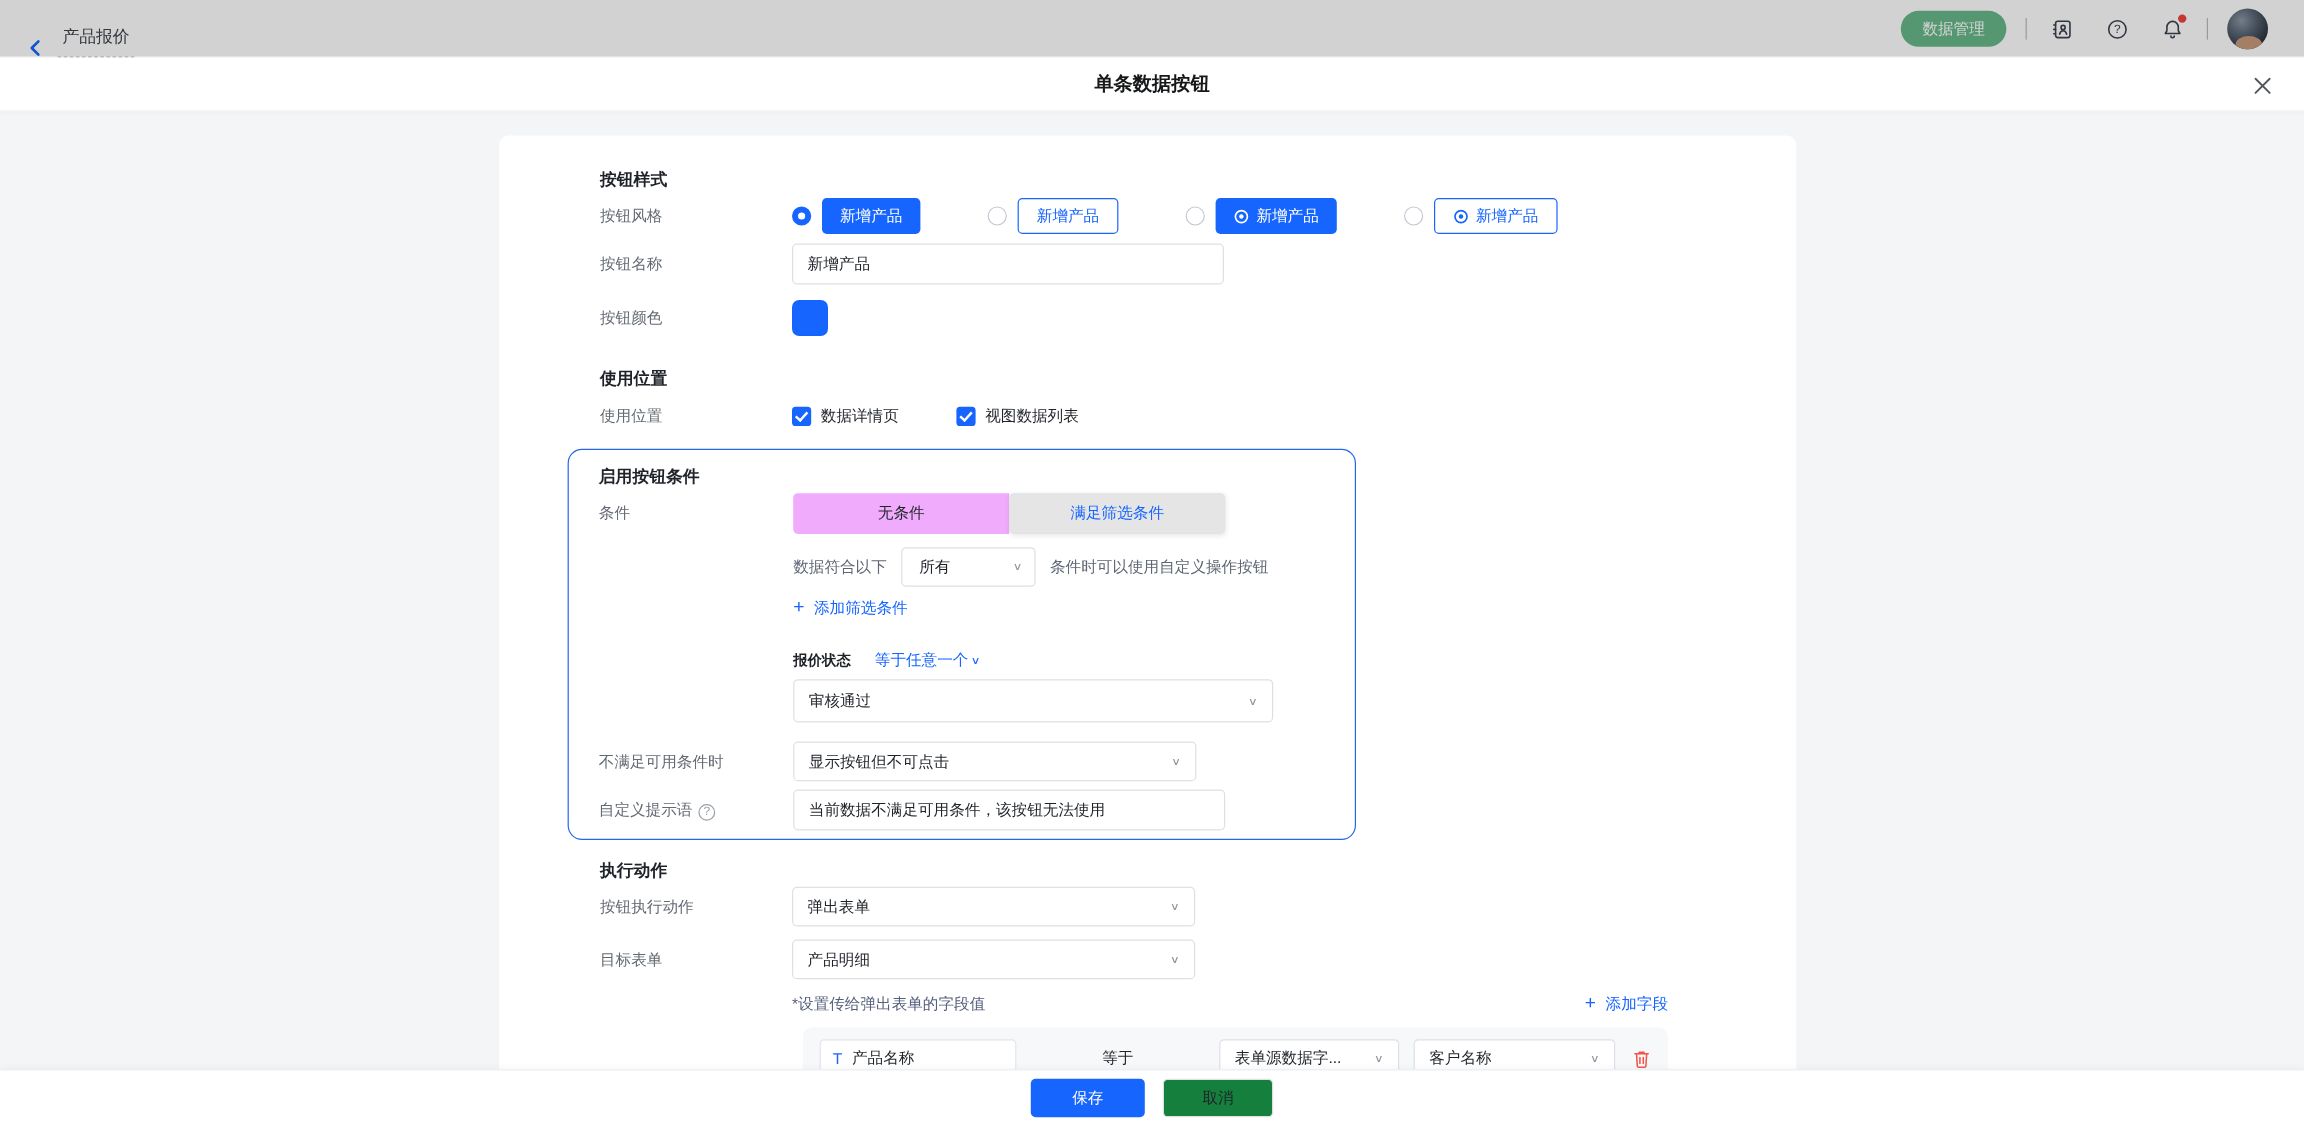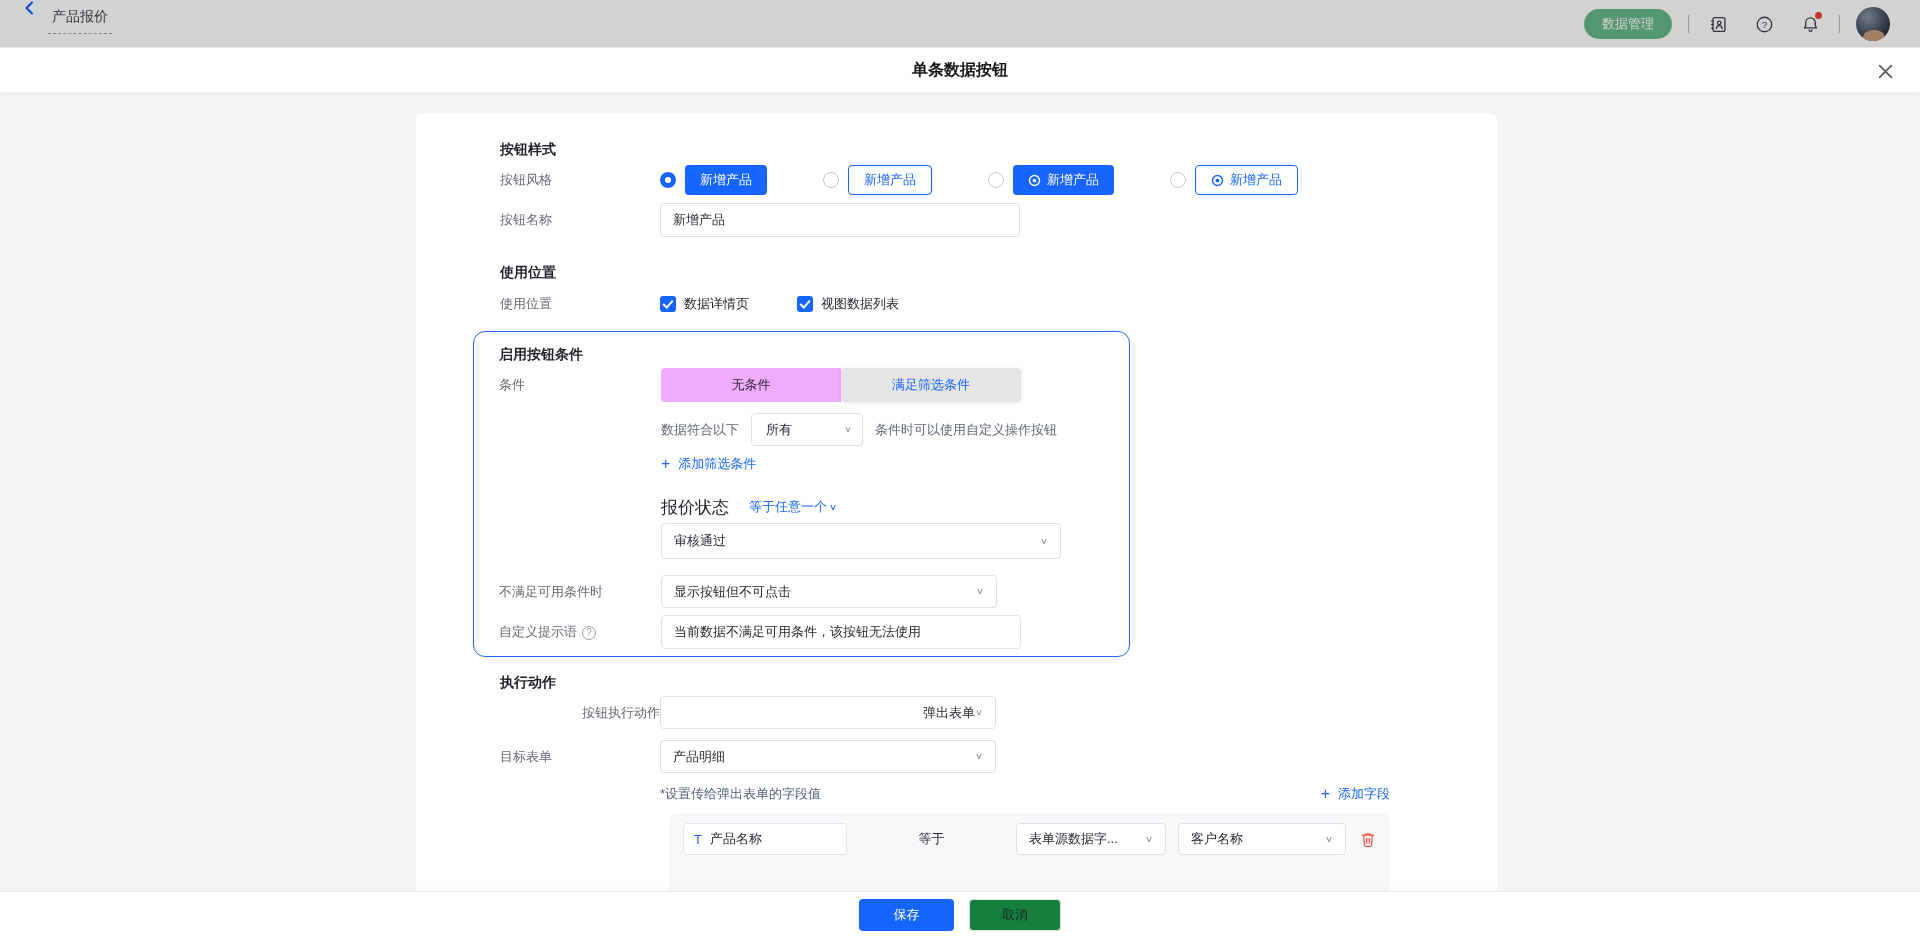--- a/index.html
+++ b/index.html
@@ -3,21 +3,21 @@
 <meta charset="utf-8">
 <style>
   * { margin:0; padding:0; box-sizing:border-box; }
   html,body { width:1920px; height:937px; overflow:hidden;
     font-family:"Liberation Sans","DejaVu Sans",sans-serif; background:#f4f5f7; position:relative; }
 
   
   .topbar { position:absolute; top:0; left:0; width:100%; height:48px; background:#fff;
     border-bottom:1px solid rgba(0,0,0,.08); z-index:1; }
   .tb-dim { position:absolute; inset:0; background:rgba(0,0,0,.175); pointer-events:none; z-index:5; }
-  .tb-left { position:absolute; left:22px; top:0; height:48px; display:flex; align-items:flex-start; }
+  .tb-left { position:absolute; left:22px; top:0; height:48px; display:flex; align-items:flex-end; }
   .back-btn { display:flex; align-items:center; cursor:pointer; margin-right:10px; }
   .app-title { font-size:14px; color:#3f434c; padding:2px 4px 7px 4px; border-bottom:1px dashed #9aa0a8; cursor:text; margin-top:6px; }
   .tb-tabs { position:absolute; left:791px; top:0; height:48px; display:flex; align-items:center; gap:59px; }
   .tb-tab { font-size:14px; color:#474c55; cursor:pointer; white-space:nowrap; }
   .tb-tab.active { color:#1665ff; }
   .tb-right { position:absolute; right:30px; top:0; height:48px; display:flex; align-items:center; }
   .green-pill { height:30px; padding:0 18px; border:none; border-radius:16px; background:#68b888; color:#fff;
     font-size:13px; cursor:pointer; font-family:inherit; }
   .tb-divider { width:1px; height:18px; background:#b9bcc2; margin:0 16px; }
   .tb-icon { width:26px; height:26px; display:flex; align-items:center; justify-content:center; cursor:pointer; position:relative; }
@@ -81,36 +81,36 @@
     box-shadow:0 1px 4px rgba(31,35,41,.10); }
   .indent { margin-left:162px; }
   .row-match { margin-top:11px; height:33px; display:flex; align-items:center; font-size:13px; color:#5f6774; }
   .mini-select { width:112px; height:33px; border:1px solid #dde0e5; border-radius:4px; background:#fff;
     display:flex; align-items:center; padding:0 10px 0 14px; margin:0 12px; cursor:pointer; }
   .mini-select .val { font-size:13px; color:#1f2329; flex:1; }
   .chev { font-size:11px; color:#8f959e; transform:scaleY(.8); }
   .row-addfilter { margin-top:9px; height:18px; display:flex; align-items:center; color:#1665ff; font-size:13px; cursor:pointer; }
   .plus { font-size:16px; margin-right:8px; line-height:1; }
   .row-filterhead { margin-top:25px; height:18px; display:flex; align-items:center; }
-  .filter-field { font-size:17px; font-weight:400; color:#1f2329; margin-right:20px; }
+  .filter-field { font-size:12px; font-weight:700; color:#1f2329; margin-right:20px; }
   .filter-op { font-size:13px; color:#1665ff; cursor:pointer; display:flex; align-items:center; }
   .filter-op .chev { color:#1665ff; margin-left:2px; }
   .row-filterval { margin-top:7px; }
   .dropdown { height:33px; border:1px solid #dde0e5; border-radius:4px; background:#fff; display:flex;
     align-items:center; padding:0 12px; cursor:pointer; }
   .dropdown .val { flex:1; font-size:13px; color:#1f2329; white-space:nowrap; overflow:hidden; }
   .dd-filter { width:400px; height:36px; }
   .dd-360 { width:336px; }
   .row-unmet { margin-top:16px; }
   .row-tip { margin-top:7px; }
   .q-circle { display:inline-flex; width:14px; height:14px; border:1px solid #9aa0a8; border-radius:50%;
     color:#9aa0a8; font-size:10px; align-items:center; justify-content:center; margin-left:5px; cursor:pointer; }
 
   .title-action { margin-top:16px; }
-  .row-action { margin-top:5px;text-align:right; }
+  .row-action { margin-top:5px; }
   .row-target { margin-top:11px; }
 
   .row-fieldvals { margin-top:12px; margin-left:160px; width:730px; display:flex; align-items:flex-start; height:18px; }
   .fieldvals-label { font-size:13px; color:#55607c; flex:1; }
   .add-field { display:flex; align-items:center; color:#1665ff; font-size:13px; cursor:pointer; }
 
   .map-panel { margin-top:10px; margin-left:169px; width:721px; height:90px; background:#f7f8fa;
     border-radius:8px; padding:10px 14px; }
   .map-row { display:flex; align-items:center; }
   .field-box { width:164px; height:32px; background:#fff; border:1px solid #e2e5ea; border-radius:4px;
@@ -220,20 +220,24 @@
           <span>新增产品</span>
         </span>
       </div>
     </div>
 
     <div class="form-row row-name">
       <span class="form-label">按钮名称</span>
       <input class="text-input" value="新增产品" style="">
     </div>
 
+    <div class="form-row row-color">
+      <span class="form-label">按钮颜色</span>
+      <span class="color-swatch"></span>
+    </div>
 
     <div class="section-title title-usage">使用位置</div>
     <div class="form-row row-usage">
       <span class="form-label">使用位置</span>
       <span class="cb-group">
         <span class="checkbox"></span>
         <span class="cb-label">数据详情页</span>
       </span>
       <span class="cb-group">
         <span class="checkbox"></span>

